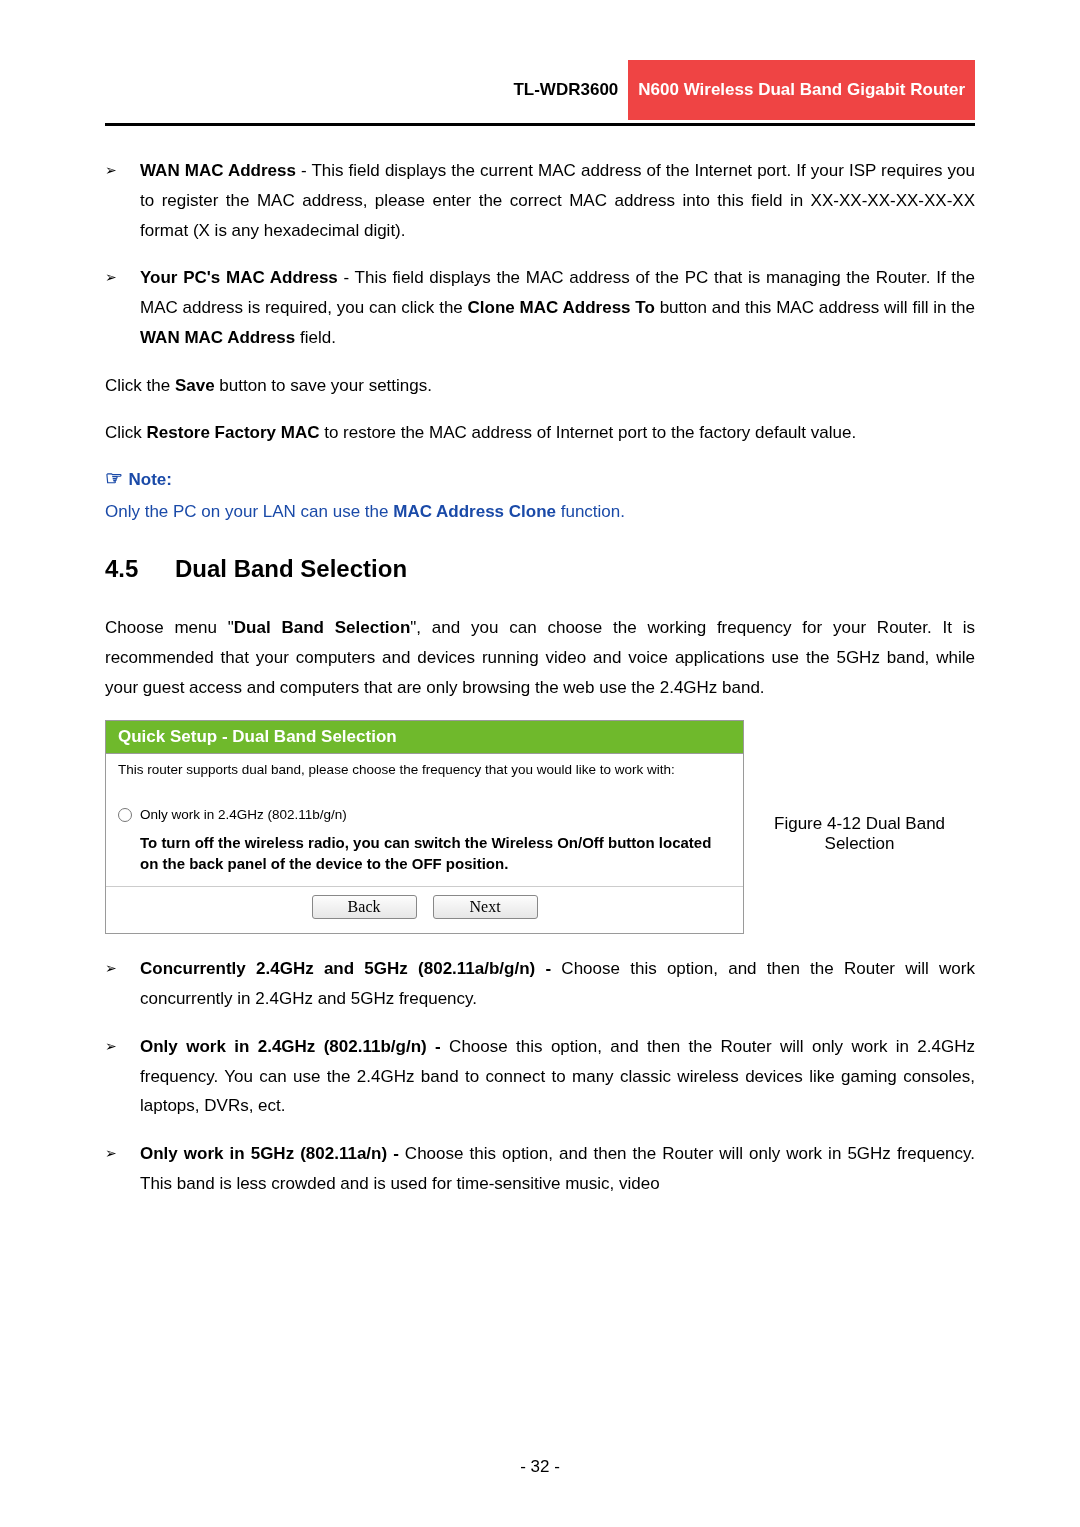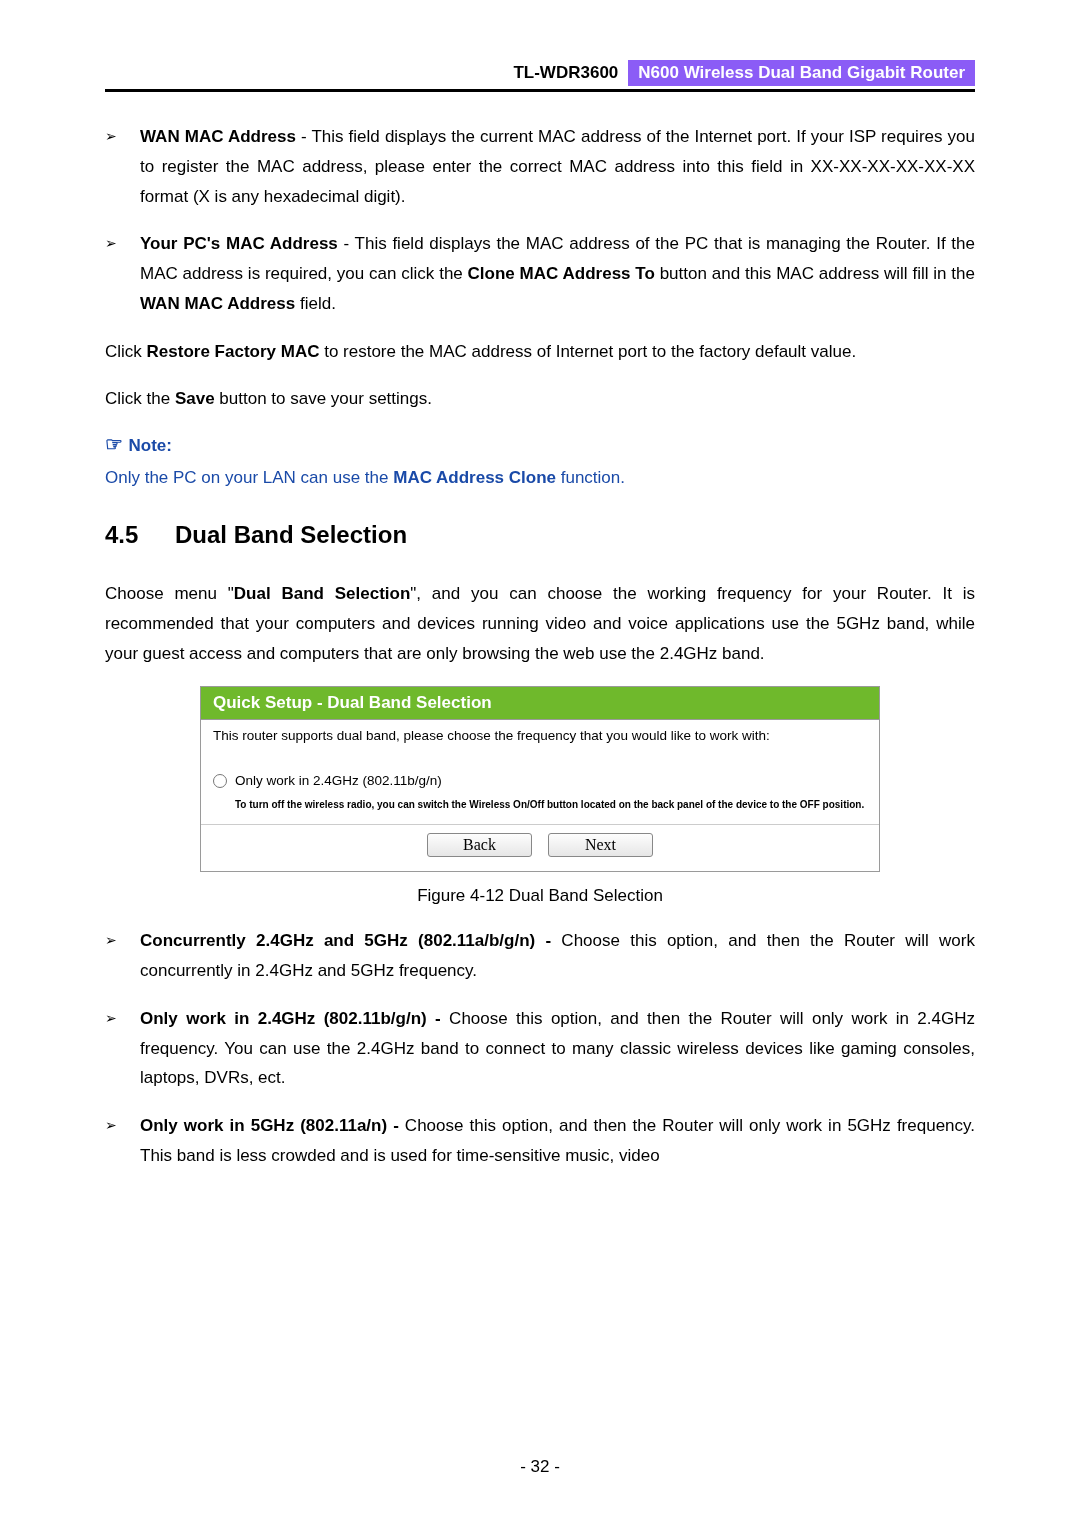--- a/index.html
+++ b/index.html
@@ -21,25 +21,25 @@
     padding-bottom: 3px;
     margin-bottom: 30px;
     align-items: center;
     gap: 10px;
   }
   .header-model {
     font-size: 17px;
     font-weight: bold;
   }
   .header-title-box {
-    background: #8b5cf6;
+    background: #ef4444;
     color: #fff;
     font-size: 17px;
     font-weight: bold;
-    padding: 3px 10px;
+    padding: 20px 10px;
   }
   .bullet-list {
     list-style: none;
     margin-bottom: 8px;
   }
   .bullet-list li {
     position: relative;
     padding-left: 35px;
     margin-bottom: 18px;
     font-size: 17px;
@@ -76,21 +76,20 @@
     margin-bottom: 30px;
   }
   h2.section {
     font-size: 24px;
     font-weight: bold;
     margin: 18px 0 30px 0;
   }
   h2.section .secnum { display: inline-block; width: 70px; }
   .figure-wrap {
     display: flex;
-    flex-direction: column;
     align-items: center;
     margin: 8px 0 20px 0;
   }
   .ui-panel {
     width: 680px;
     border: 1px solid #9a9a9a;
     font-family: Tahoma, Arial, sans-serif;
     font-size: 14px;
     color: #000;
     background: #fff;
@@ -116,21 +115,21 @@
     width: 14px; height: 14px; border-radius: 50%;
     border: 1px solid #777; background: #fff;
     display: inline-flex; align-items: center; justify-content: center;
   }
   .ui-radio.checked::after {
     content: ""; width: 6px; height: 6px; border-radius: 50%;
     background: #2a7bd1;
   }
   .ui-hint {
     font-weight: bold;
-    font-size: 10px;
+    font-size: 15px;
     padding: 6px 0 12px 22px;
     line-height: 1.4;
   }
   .ui-btn-row {
     display: flex;
     gap: 16px;
     justify-content: center;
     padding: 8px 0 12px 0;
     border-top: 1px solid #ccc;
     margin: 0 -12px;
@@ -172,25 +171,25 @@
   <ul class="bullet-list">
     <li>
       <b>WAN MAC Address</b><span> - This field displays the current MAC address of the Internet port. If your ISP requires you to register the MAC address, please enter the correct MAC address into this field in XX-XX-XX-XX-XX-XX format (X is any hexadecimal digit).</span>
     </li>
     <li>
       <b>Your PC's MAC Address</b><span> - This field displays the MAC address of the PC that is managing the Router. If the MAC address is required, you can click the </span><b>Clone MAC Address To</b><span> button and this MAC address will fill in the </span><b>WAN MAC Address</b><span> field.</span>
     </li>
   </ul>
 
   <p class="body-p">
+    <span>Click the </span><b>Save</b><span> button to save your settings.</span>
+  </p>
+
+  <p class="body-p">
     <span>Click </span><b>Restore Factory MAC</b><span> to restore the MAC address of Internet port to the factory default value.</span>
-  </p>
-
-  <p class="body-p">
-    <span>Click the </span><b>Save</b><span> button to save your settings.</span>
   </p>
 
   <div class="note-head">Note:</div>
   <p class="note-body">
     <span>Only the PC on your LAN can use the </span><b>MAC Address Clone</b><span> function.</span>
   </p>
 
   <h2 class="section">
     <span class="secnum">4.5</span><span>Dual Band Selection</span>
   </h2>

